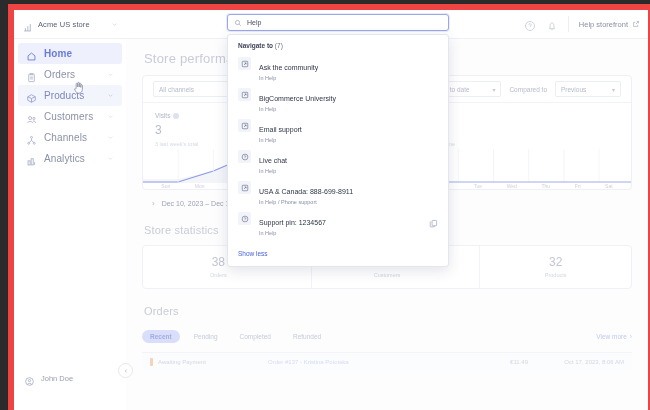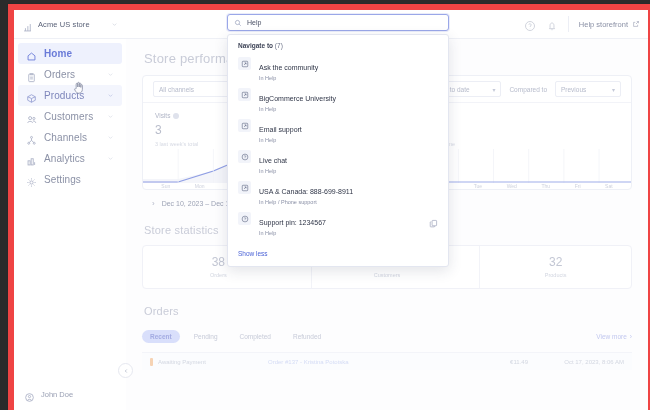--- a/index.html
+++ b/index.html
@@ -33,21 +33,21 @@
   .nav-item.active{background:#eef1fd;}
   .nav-item.active .lbl{color:#6a7bd8;font-weight:bold;}
   .nav-item.active svg{stroke:#6a7bd8;}
   .nav-item.hovered{background:#f3f5fd;}
   .nav-item.hovered .lbl{color:#7e86bb;}
   .nav-item.hovered svg{stroke:#9aa3d4;}
   .chev{width:7px;height:7px;opacity:.55;}
   .ico{width:11px;height:11px;display:block;flex:none;}
   .ico svg{width:11px;height:11px;stroke:#aeb4c8;fill:none;stroke-width:1.3;}
   .user-row{
-    position:absolute;left:0;bottom:6px;width:112px;height:20px;
+    position:absolute;left:0;bottom:22px;width:112px;height:20px;
     display:flex;align-items:center;gap:6px;padding:0 10px;box-sizing:border-box;cursor:pointer;
   }
   .user-row .lbl{font-size:7.5px;color:#9aa0b4;}
   .collapse-btn{
     position:absolute;right:-7px;bottom:32px;width:13px;height:13px;border-radius:50%;
     background:#fff;border:1px solid #e6e8f0;display:flex;align-items:center;justify-content:center;
     cursor:pointer;z-index:5;
   }
   .collapse-btn svg{width:6px;height:6px;stroke:#b4bac9;fill:none;stroke-width:1.6;}
   
@@ -239,29 +239,20 @@
               <path d="M12.5 9 V13"></path>
             </svg>
         </span>
         <span class="lbl">Analytics</span>
         <svg class="chev" viewBox="0 0 12 12" fill="none" stroke="#c3c8d6" stroke-width="1.4">
             <path d="M3 4.5 L6 7.5 L9 4.5"></path>
           </svg>
       </div>
 
 
-      <div class="nav-item">
-        <span class="ico">
-          <svg viewBox="0 0 16 16">
-              <circle cx="8" cy="8" r="2.3"></circle>
-              <path d="M8 2 V3.6 M8 12.4 V14 M2 8 H3.6 M12.4 8 H14 M3.8 3.8 L4.9 4.9 M11.1 11.1 L12.2 12.2 M12.2 3.8 L11.1 4.9 M4.9 11.1 L3.8 12.2"></path>
-            </svg>
-        </span>
-        <span class="lbl">Settings</span>
-      </div>
 
     </div>
 
     <div class="collapse-btn">
       <svg viewBox="0 0 12 12">
           <path d="M7.5 3 L4.5 6 L7.5 9"></path>
         </svg>
     </div>
 
     <div class="user-row">

